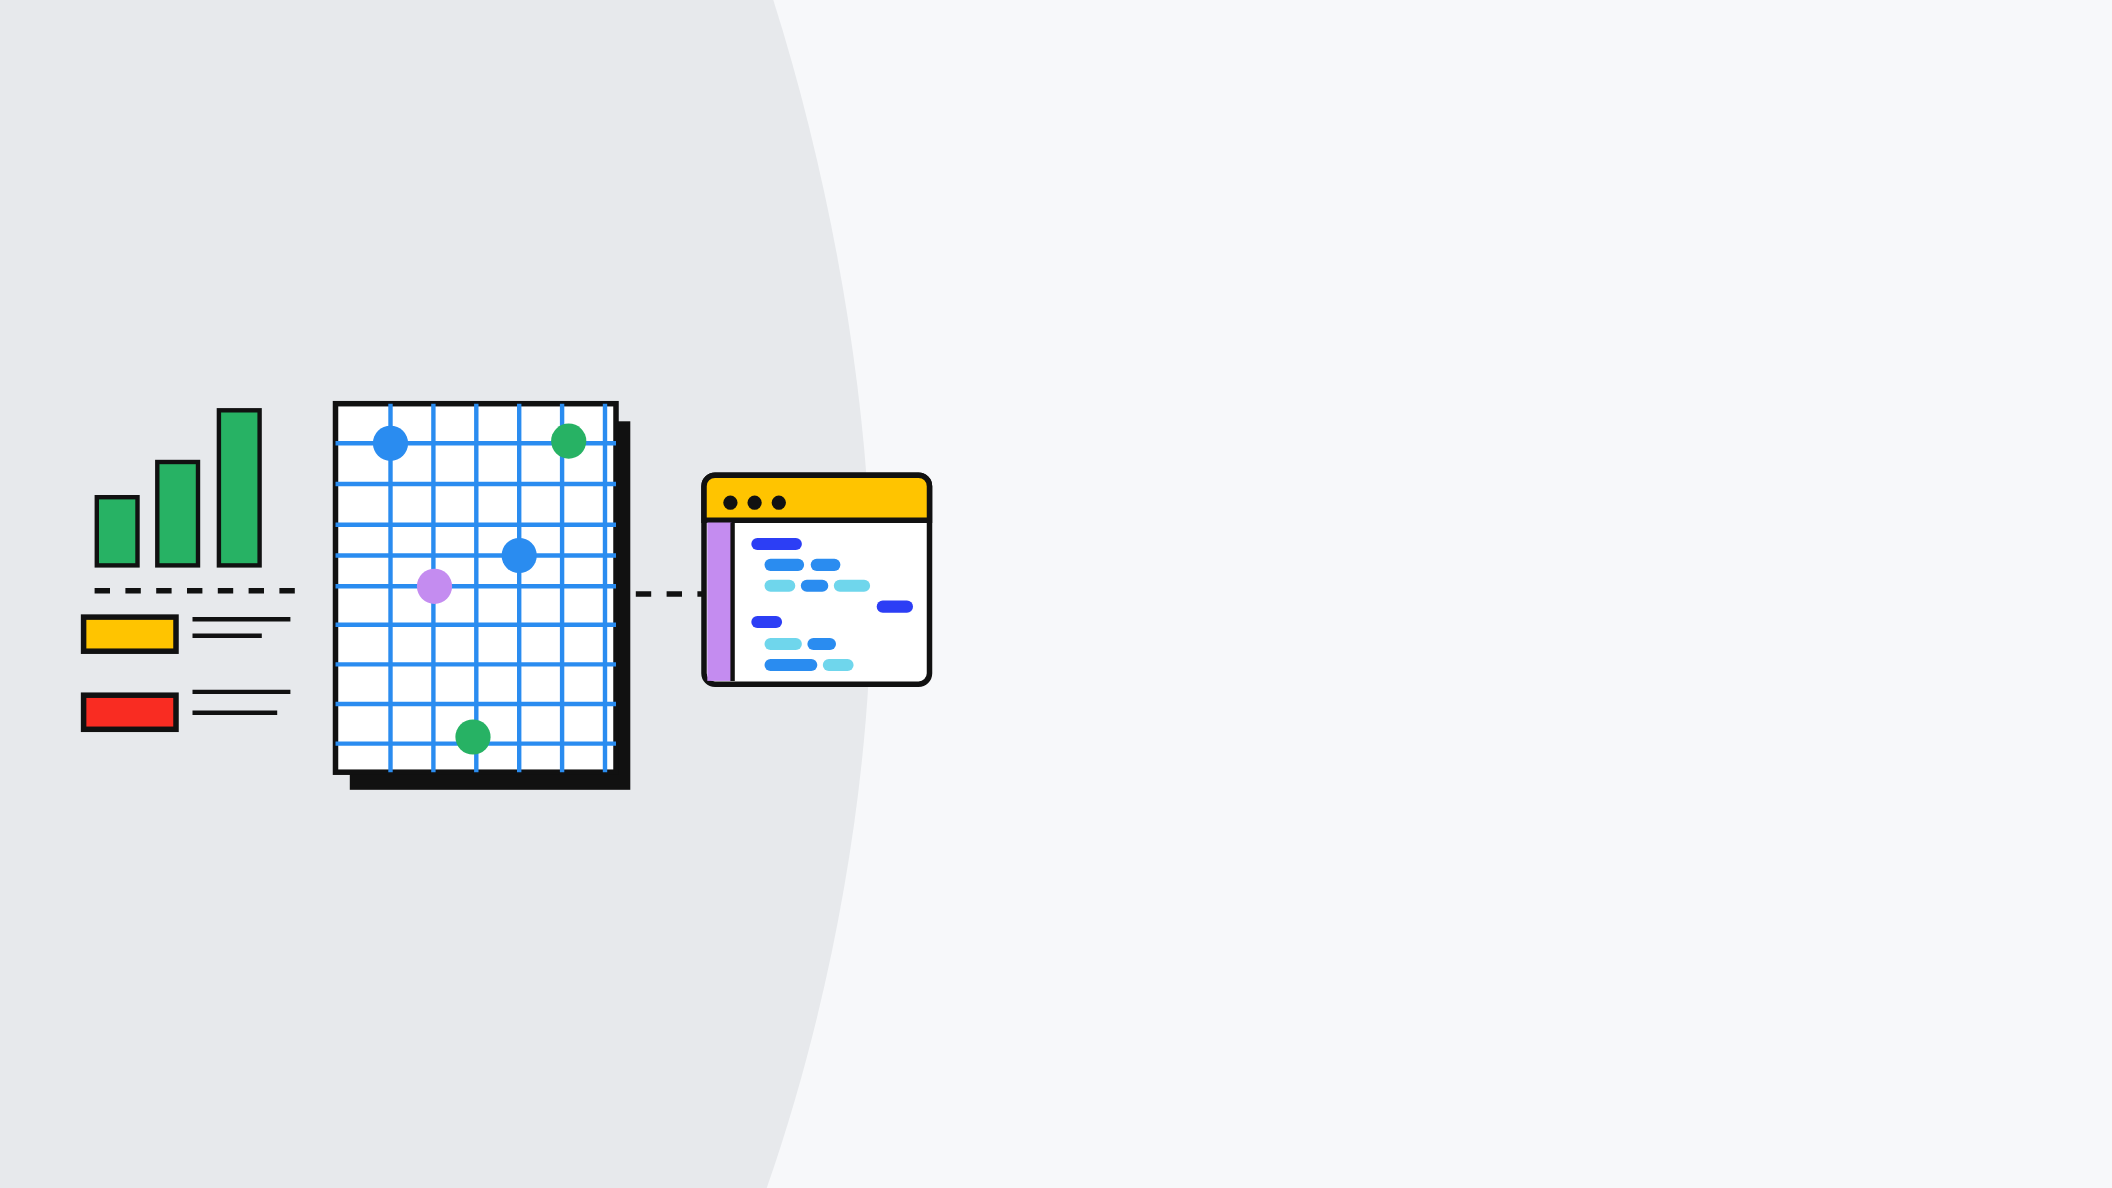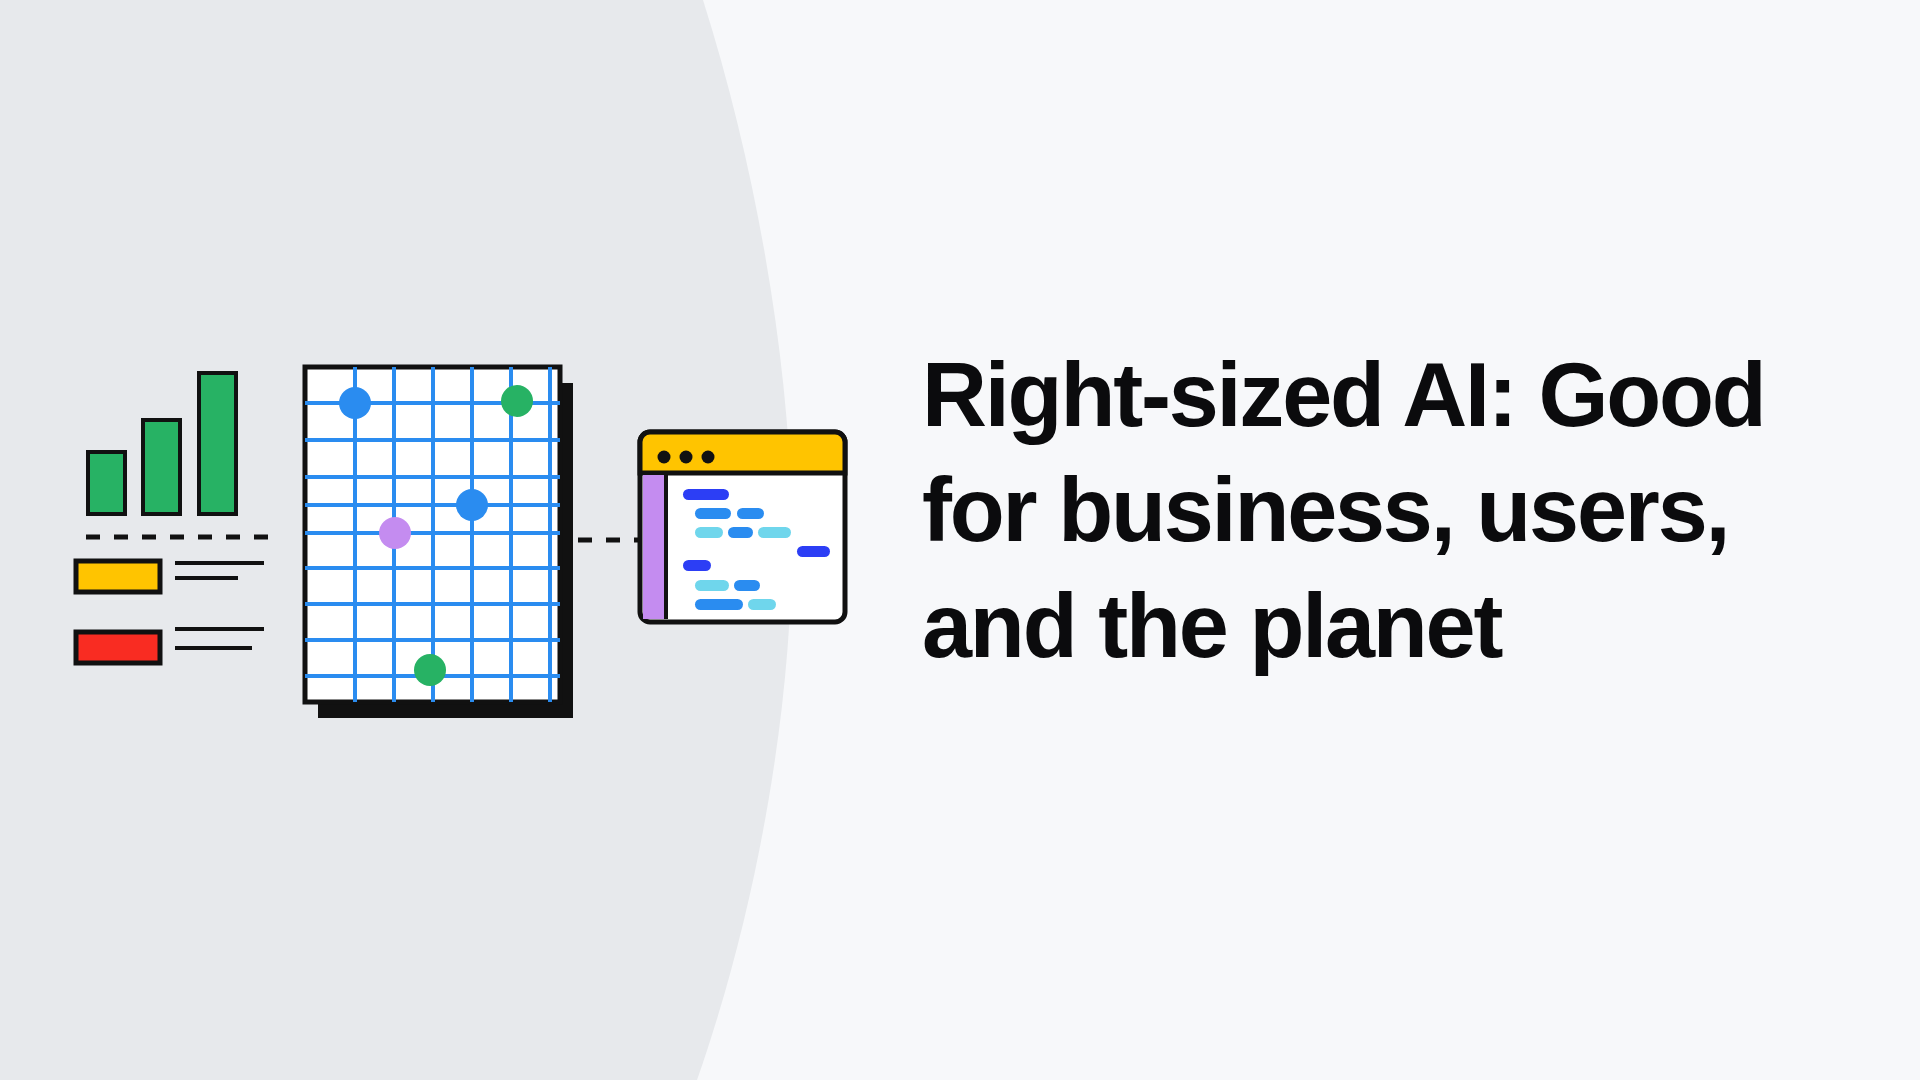--- a/index.html
+++ b/index.html
@@ -156,15 +156,14 @@
           <rect x="734" y="580" width="26" height="11" rx="5.5" fill="#2a8cf0"></rect>
 
           <rect x="695" y="599" width="48" height="11" rx="5.5" fill="#2a8cf0"></rect>
           <rect x="748" y="599" width="28" height="11" rx="5.5" fill="#6fd6ec"></rect>
         </g>
       </g>
 
     </svg>
   </div>
 
-  <h1 id="headline">Right-sized AI: Good for business, users, and the planet</h1>
 
 </div>
 
 </body></html>

